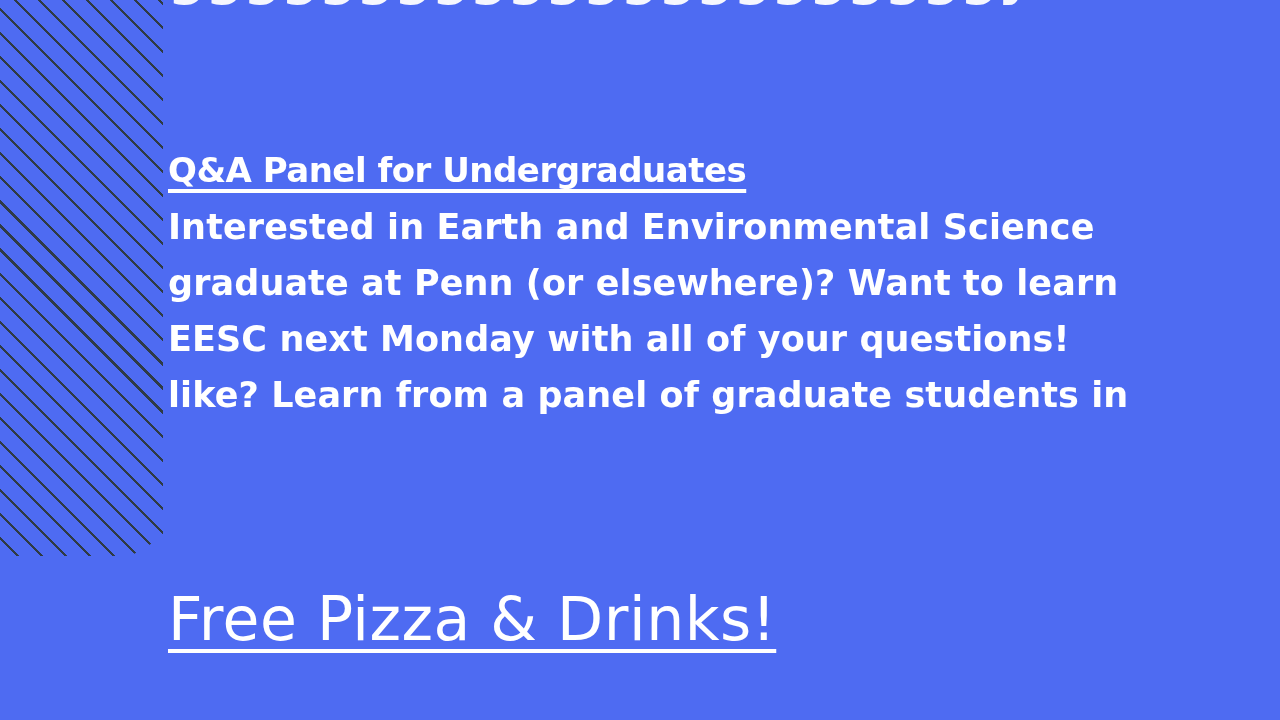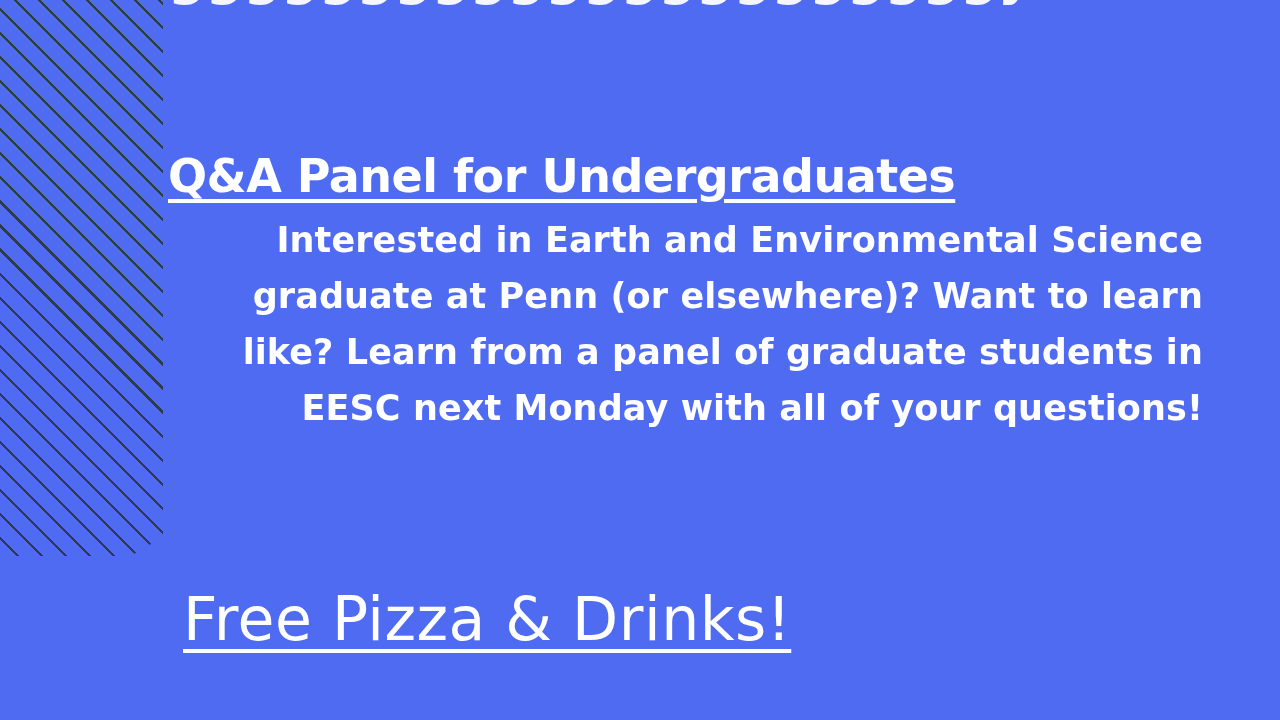--- a/index.html
+++ b/index.html
@@ -82,21 +82,21 @@
     left: 168px;
     top: 152px;
     width: 1060px;
   }
 
   #headline {
     margin: 0;
     color: #ffffff;
     font-family: "DejaVu Sans", sans-serif;
     font-weight: bold;
-    font-size: 46px;
+    font-size: 34px;
     line-height: 1.08;
     letter-spacing: -0.5px;
     text-decoration: underline;
     text-underline-offset: 7px;
     text-decoration-thickness: 4px;
     white-space: nowrap;
   }
 
   #body-copy {
     margin: 10px 0 0 0;
@@ -104,26 +104,25 @@
     font-family: "DejaVu Sans", sans-serif;
     font-weight: bold;
     font-size: 35px;
     line-height: 56px;
     letter-spacing: 0.1px;
     width: 1035px;
   }
   #body-copy .line {
     display: block;
     white-space: nowrap;
-    text-align: right;
   }
 
   #cta {
     position: absolute;
-    left: 183px;
+    left: 168px;
     top: 588px;
     margin: 0;
     color: #ffffff;
     font-family: "DejaVu Sans", sans-serif;
     font-weight: normal;
     font-size: 60px;
     line-height: 1.05;
     letter-spacing: 0.5px;
     text-decoration: underline;
     text-underline-offset: 9px;
@@ -142,21 +141,21 @@
 
   <div id="top-cut-line">ggggggggggggggggggggggy</div>
 
   <div id="content">
 
     <h1 id="headline">Q&amp;A Panel for Undergraduates</h1>
 
     <div id="body-copy">
       <span class="line">Interested in Earth and Environmental Science</span>
       <span class="line">graduate at Penn (or elsewhere)? Want to learn</span>
+      <span class="line">EESC next Monday with all of your questions!</span>
       <span class="line">like? Learn from a panel of graduate students in</span>
-      <span class="line">EESC next Monday with all of your questions!</span>
     </div>
 
   </div>
 
   <div id="cta">Free Pizza &amp; Drinks!</div>
 
 </div>
 
 </body></html>

